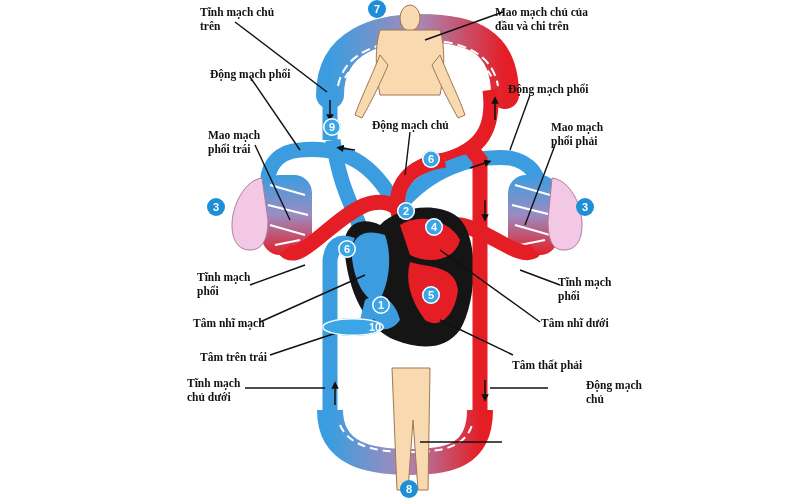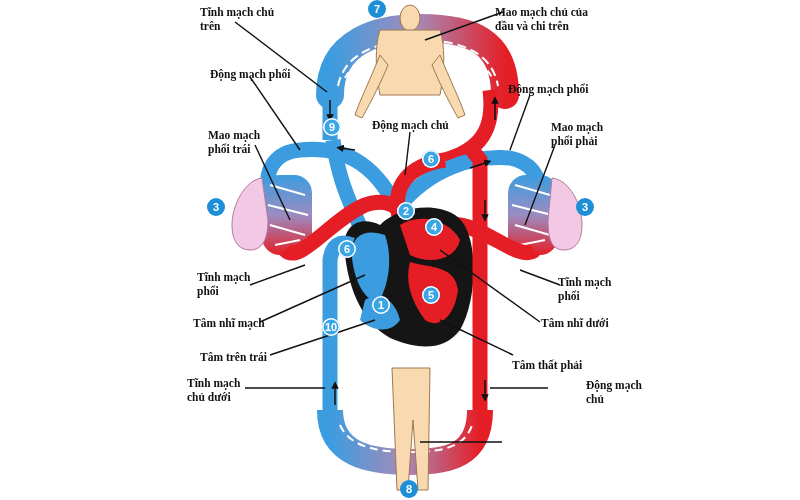--- a/index.html
+++ b/index.html
@@ -143,15 +143,15 @@
 <div class="badge" style="left:368px;top:0px;">7</div>
 <div class="badge ring" style="left:323px;top:118px;">9</div>
 <div class="badge ring" style="left:422px;top:150px;">6</div>
 <div class="badge" style="left:207px;top:198px;">3</div>
 <div class="badge" style="left:576px;top:198px;">3</div>
 <div class="badge ring" style="left:397px;top:202px;">2</div>
 <div class="badge ring" style="left:425px;top:218px;">4</div>
 <div class="badge ring" style="left:338px;top:240px;">6</div>
 <div class="badge ring" style="left:422px;top:286px;">5</div>
 <div class="badge ring" style="left:372px;top:296px;">1</div>
-<div class="badge ring" style="left:322px;top:318px;">10</div>
+<div class="badge ring" style="left:322px;top:318px;padding-left:44px;">10</div>
 <div class="badge" style="left:400px;top:480px;">8</div>
 </div>
 
 </body></html>

